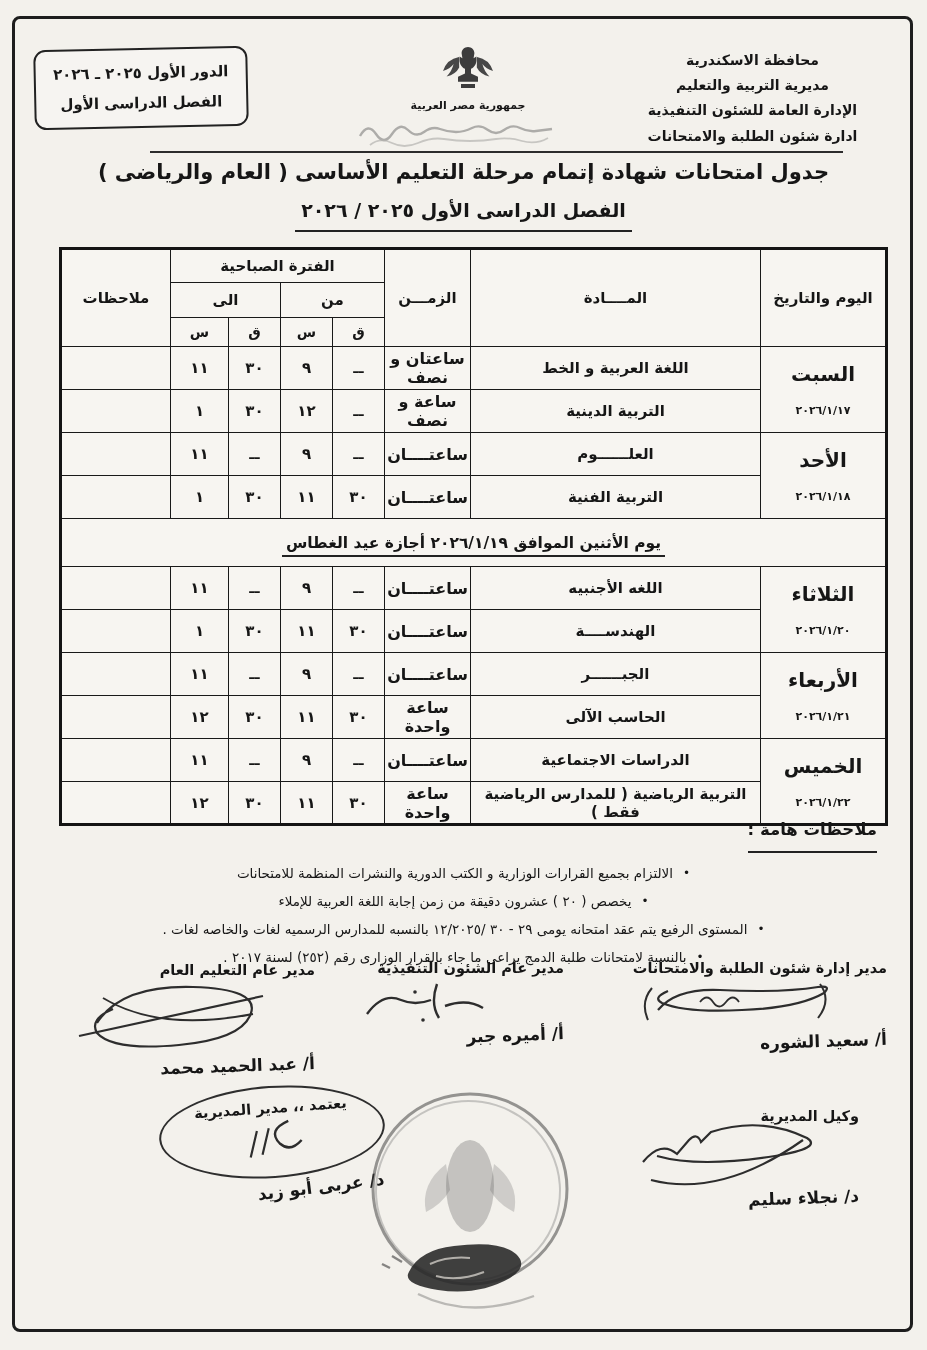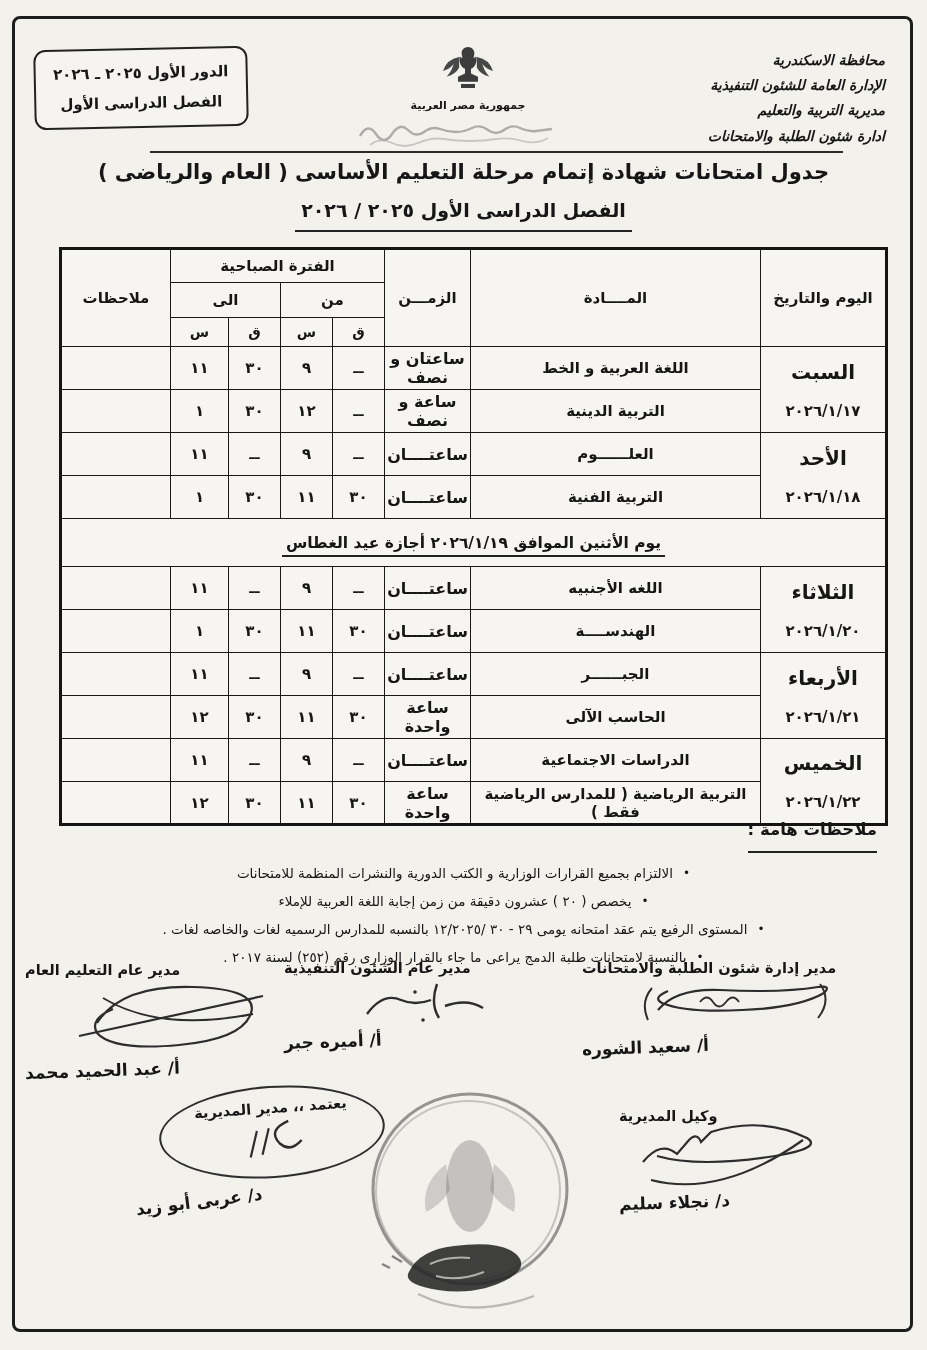--- a/index.html
+++ b/index.html
@@ -15,21 +15,21 @@
   }
   
   .corner-box{
     position:absolute;top:48px;left:34px;width:198px;
     border:2.5px solid #222;border-radius:12px;
     padding:8px 6px;text-align:center;font-weight:700;font-size:15px;
     line-height:2.0;transform:rotate(-1.2deg);background:rgba(255,255,255,.25);
   }
   .letterhead{
     position:absolute;top:48px;right:42px;width:265px;
-    text-align:right;font-weight:700;font-size:14px;line-height:1.8;font-style:italic;
+    text-align:center;font-weight:700;font-size:14px;line-height:1.8;
   }
   .emblem-wrap{position:absolute;top:44px;left:338px;width:260px;text-align:center;}
   .emblem-caption{font-weight:700;font-size:11px;margin-top:1px;letter-spacing:.5px;}
   .scribble{opacity:.45;margin-top:2px;}
   .header-rule{position:absolute;top:151px;right:84px;left:150px;height:2.4px;background:#2c2c2c;}
   .title{position:absolute;top:160px;right:60px;left:60px;text-align:center;font-weight:700;font-size:21px;}
   .subtitle{position:absolute;top:199px;right:60px;left:60px;text-align:center;font-weight:700;font-size:19px;}
   .subtitle span{border-bottom:2.4px solid #222;padding:0 6px 9px;}
   
   table.exam{
@@ -40,35 +40,35 @@
   table.exam th,table.exam td{
     border:1.6px solid #191919;text-align:center;vertical-align:middle;
     padding:1px 2px;overflow:hidden;
   }
   table.exam{border:3px solid #141414;}
   th.h-top{height:30px;font-size:15px;}
   th.h-mid{height:32px;font-size:15px;}
   th.h-low{height:26px;font-size:14px;}
   td.c-day{font-size:15px;}
   td.c-day .day{font-size:20px;}
-  td.c-day .date{font-size:15px;margin-top:18px;}
+  td.c-day .date{font-size:11px;margin-top:18px;}
   td.c-sub{font-size:15px;}
   td.c-dur{font-size:16px;}
   td.c-t{font-size:15px;}
   tbody tr{height:43px;}
   tr.holiday-row{height:48px;}
   tr.holiday-row td{font-size:15.5px;}
   tr.holiday-row td span{border-bottom:2px solid #222;padding:0 4px 3px;}
   
   .notes{position:absolute;top:820px;right:40px;left:40px;}
   .notes-title{font-weight:700;font-size:16.5px;width:fit-content;border-bottom:2.2px solid #222;padding-bottom:12px;margin-right:10px;}
   .note-line{text-align:center;font-weight:400;font-size:13.5px;margin-top:12px;}
   .note-line .bullet{display:inline-block;margin-left:10px;font-size:12px;transform:translateY(-1px);}
   
-  .sig-block{position:absolute;text-align:left;font-weight:700;}
+  .sig-block{position:absolute;text-align:right;font-weight:700;}
   .sig-title{font-size:14.5px;}
   .sig-name{font-size:17px;transform:rotate(-2deg);}
   .sig-svg{display:block;margin:0 auto;}
   .blk-said{top:960px;right:40px;width:305px;}
   .blk-amira{top:960px;left:284px;width:280px;}
   .blk-abdel{top:962px;left:25px;width:290px;}
   .blk-deputy{top:1108px;right:68px;width:240px;}
   .blk-approve{top:1086px;left:135px;width:250px;}
   .approve-oval{
     border:2.4px solid #2e2e2e;border-radius:50%;
@@ -100,22 +100,22 @@
     </svg>
     <div class="emblem-caption">جمهورية مصر العربية</div>
     <svg class="scribble" width="225" height="38" viewBox="0 0 225 38">
       <path d="M4,22 q8,-14 16,-2 t16,0 t16,-4 t16,2 t16,-3 t16,3 t16,-4 t16,2 t16,0 t16,-2 t16,3 t16,-2" fill="none" stroke="#5a5a5a" stroke-width="2.4"></path>
       <path d="M14,31 q10,-8 22,-2 t26,0 t26,-4 t26,2 t26,-2 t26,2 t26,-3" fill="none" stroke="#6a6a6a" stroke-width="1.8" opacity=".7"></path>
     </svg>
   </div>
 
   <div class="letterhead">
     <div>محافظة الاسكندرية</div>
+    <div>مديرية التربية والتعليم</div>
     <div>الإدارة العامة للشئون التنفيذية</div>
-    <div>مديرية التربية والتعليم</div>
     <div>ادارة شئون الطلبة والامتحانات</div>
   </div>
 
   <div class="header-rule"></div>
 
   <div class="title">جدول امتحانات شهادة إتمام مرحلة التعليم الأساسى ( العام والرياضى )</div>
   <div class="subtitle"><span>الفصل الدراسى الأول ٢٠٢٥ / ٢٠٢٦</span></div>
 
   <table class="exam">
     <colgroup>

